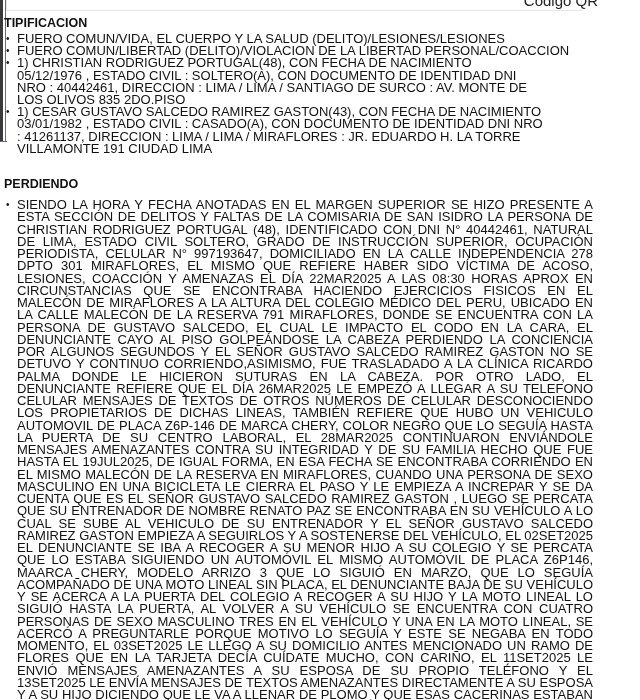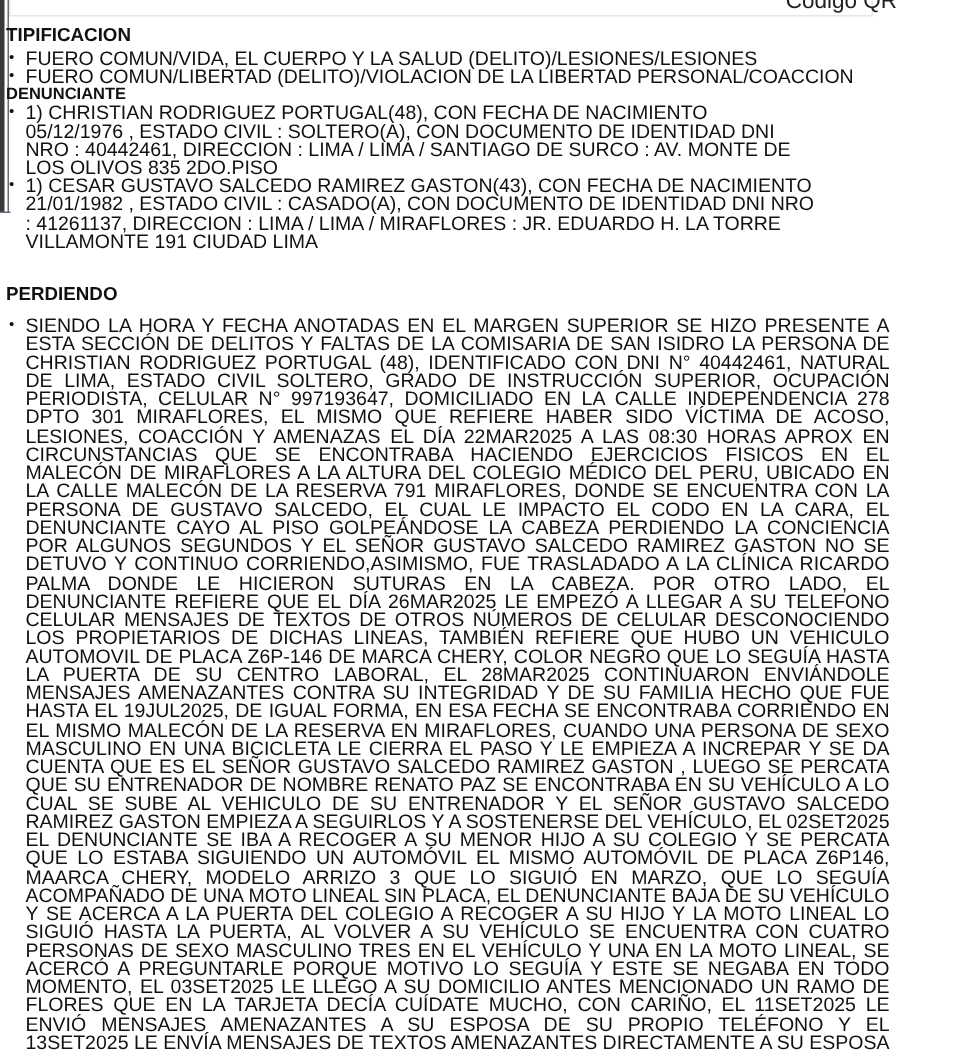--- a/index.html
+++ b/index.html
@@ -59,29 +59,28 @@
   <section>
     <h2 id="tipificacion-title" class="h-section">TIPIFICACION</h2>
     <ul class="blist">
       <li>FUERO COMUN/VIDA, EL CUERPO Y LA SALUD (DELITO)/LESIONES/LESIONES</li>
       <li>FUERO COMUN/LIBERTAD (DELITO)/VIOLACION DE LA LIBERTAD PERSONAL/COACCION</li>
     </ul>
   </section>
 
 
   <section>
-    <h3 id="denunciante-title" class="h-section">DENUNCIANTE</h3>
     <ul class="blist">
       <li style="width:520px">1) CHRISTIAN RODRIGUEZ PORTUGAL(48), CON FECHA DE NACIMIENTO 05/12/1976 , ESTADO CIVIL : SOLTERO(A), CON DOCUMENTO DE IDENTIDAD DNI NRO : 40442461, DIRECCION : LIMA / LIMA / SANTIAGO DE SURCO : AV. MONTE DE LOS OLIVOS 835 2DO.PISO</li>
     </ul>
   </section>
 
   <section>
     <ul class="blist">
-      <li style="width:530px">1) CESAR GUSTAVO SALCEDO RAMIREZ GASTON(43), CON FECHA DE NACIMIENTO 21/01/1982 , ESTADO CIVIL : CASADO(A), CON DOCUMENTO DE IDENTIDAD DNI NRO : 41261137, DIRECCION : LIMA / LIMA / MIRAFLORES : JR. EDUARDO H. LA TORRE VILLAMONTE 191 CIUDAD LIMA</li>
+      <li style="width:530px">1) CESAR GUSTAVO SALCEDO RAMIREZ GASTON(43), CON FECHA DE NACIMIENTO 03/01/1982 , ESTADO CIVIL : CASADO(A), CON DOCUMENTO DE IDENTIDAD DNI NRO : 41261137, DIRECCION : LIMA / LIMA / MIRAFLORES : JR. EDUARDO H. LA TORRE VILLAMONTE 191 CIUDAD LIMA</li>
     </ul>
   </section>
 
   <section>
     <h2 id="contenido-title" class="h-section">PERDIENDO</h2>
     <ul id="contenido-list" class="blist">
       <li>SIENDO LA HORA Y FECHA ANOTADAS EN EL MARGEN SUPERIOR SE HIZO PRESENTE A ESTA SECCIÓN DE DELITOS Y FALTAS DE LA COMISARIA DE SAN ISIDRO LA PERSONA DE CHRISTIAN RODRIGUEZ PORTUGAL (48), IDENTIFICADO CON DNI N° 40442461, NATURAL DE LIMA, ESTADO CIVIL SOLTERO, GRADO DE INSTRUCCIÓN SUPERIOR, OCUPACIÓN PERIODISTA, CELULAR N° 997193647, DOMICILIADO EN LA CALLE INDEPENDENCIA 278 DPTO 301 MIRAFLORES, EL MISMO QUE REFIERE HABER SIDO VÍCTIMA DE ACOSO, LESIONES, COACCIÓN Y AMENAZAS EL DÍA 22MAR2025 A LAS 08:30 HORAS APROX EN CIRCUNSTANCIAS QUE SE ENCONTRABA HACIENDO EJERCICIOS FISICOS EN EL MALECÓN DE MIRAFLORES A LA ALTURA DEL COLEGIO MÉDICO DEL PERU, UBICADO EN LA CALLE MALECÓN DE LA RESERVA 791 MIRAFLORES, DONDE SE ENCUENTRA CON LA PERSONA DE GUSTAVO SALCEDO, EL CUAL LE IMPACTO EL CODO EN LA CARA, EL DENUNCIANTE CAYO AL PISO GOLPEÁNDOSE LA CABEZA PERDIENDO LA CONCIENCIA POR ALGUNOS SEGUNDOS Y EL SEÑOR GUSTAVO SALCEDO RAMIREZ GASTON NO SE DETUVO Y CONTINUO CORRIENDO,ASIMISMO, FUE TRASLADADO A LA CLÍNICA RICARDO PALMA DONDE LE HICIERON SUTURAS EN LA CABEZA. POR OTRO LADO, EL DENUNCIANTE REFIERE QUE EL DÍA 26MAR2025 LE EMPEZÓ A LLEGAR A SU TELEFONO CELULAR MENSAJES DE TEXTOS DE OTROS NÚMEROS DE CELULAR DESCONOCIENDO LOS PROPIETARIOS DE DICHAS LINEAS, TAMBIÉN REFIERE QUE HUBO UN VEHICULO AUTOMOVIL DE PLACA Z6P-146 DE MARCA CHERY, COLOR NEGRO QUE LO SEGUÍA HASTA LA PUERTA DE SU CENTRO LABORAL, EL 28MAR2025 CONTINUARON ENVIÁNDOLE MENSAJES AMENAZANTES CONTRA SU INTEGRIDAD Y DE SU FAMILIA HECHO QUE FUE HASTA EL 19JUL2025, DE IGUAL FORMA, EN ESA FECHA SE ENCONTRABA CORRIENDO EN EL MISMO MALECÓN DE LA RESERVA EN MIRAFLORES, CUANDO UNA PERSONA DE SEXO MASCULINO EN UNA BICICLETA LE CIERRA EL PASO Y LE EMPIEZA A INCREPAR Y SE DA CUENTA QUE ES EL SEÑOR GUSTAVO SALCEDO RAMIREZ GASTON , LUEGO SE PERCATA QUE SU ENTRENADOR DE NOMBRE RENATO PAZ SE ENCONTRABA EN SU VEHÍCULO A LO CUAL SE SUBE AL VEHICULO DE SU ENTRENADOR Y EL SEÑOR GUSTAVO SALCEDO RAMIREZ GASTON EMPIEZA A SEGUIRLOS Y A SOSTENERSE DEL VEHÍCULO, EL 02SET2025 EL DENUNCIANTE SE IBA A RECOGER A SU MENOR HIJO A SU COLEGIO Y SE PERCATA QUE LO ESTABA SIGUIENDO UN AUTOMÓVIL EL MISMO AUTOMÓVIL DE PLACA Z6P146, MAARCA CHERY, MODELO ARRIZO 3 QUE LO SIGUIÓ EN MARZO, QUE LO SEGUÍA ACOMPAÑADO DE UNA MOTO LINEAL SIN PLACA, EL DENUNCIANTE BAJA DE SU VEHÍCULO Y SE ACERCA A LA PUERTA DEL COLEGIO A RECOGER A SU HIJO Y LA MOTO LINEAL LO SIGUIÓ HASTA LA PUERTA, AL VOLVER A SU VEHÍCULO SE ENCUENTRA CON CUATRO PERSONAS DE SEXO MASCULINO TRES EN EL VEHÍCULO Y UNA EN LA MOTO LINEAL, SE ACERCÓ A PREGUNTARLE PORQUE MOTIVO LO SEGUÍA Y ESTE SE NEGABA EN TODO MOMENTO, EL 03SET2025 LE LLEGO A SU DOMICILIO ANTES MENCIONADO UN RAMO DE FLORES QUE EN LA TARJETA DECÍA CUÍDATE MUCHO, CON CARIÑO, EL 11SET2025 LE ENVIÓ MENSAJES AMENAZANTES A SU ESPOSA DE SU PROPIO TELÉFONO Y EL 13SET2025 LE ENVÍA MENSAJES DE TEXTOS AMENAZANTES DIRECTAMENTE A SU ESPOSA Y A SU HIJO DICIENDO QUE LE VA A LLENAR DE PLOMO Y QUE ESAS CACERINAS ESTABAN DESTINADAS PARA EL DENUNCIANTE. HASTA EL DÍA DE LA FECHA 26SET20252 LA AGRESIÓN QUE HABÍA SUCEDIDO. ASÍ MISMO EL DENUNCIANTE TEME POR SU VIDA Y LA DE SU FAMILIA. LO DENUNCIA ANTE LA PNP PARA LOS FINES DEL CASO.</li>
     </ul>
   </section>
 

